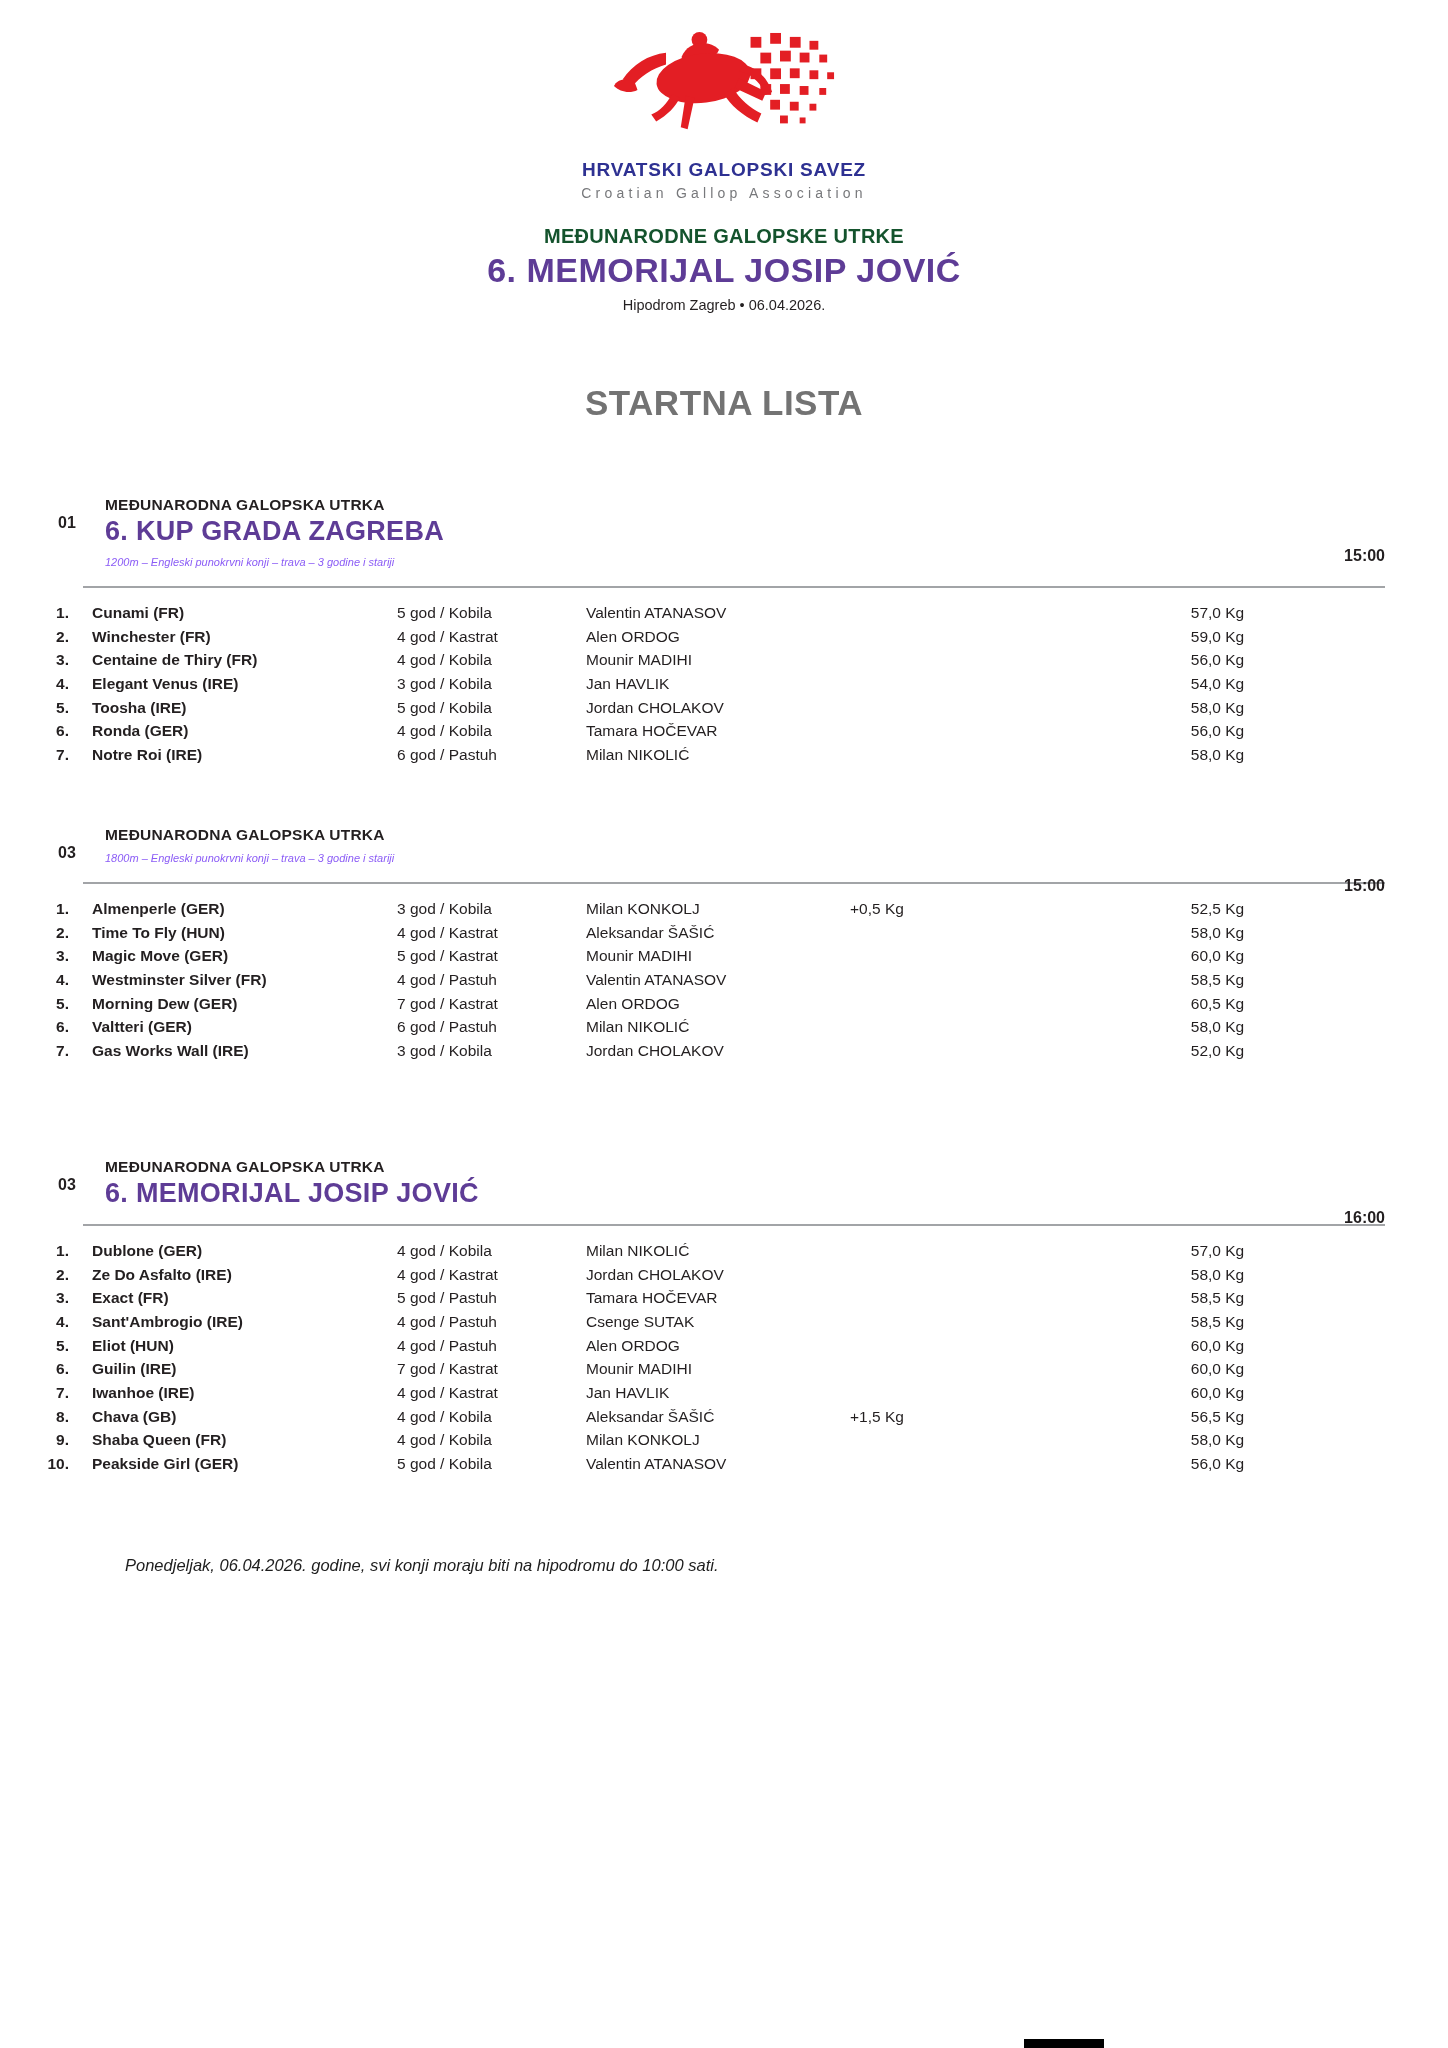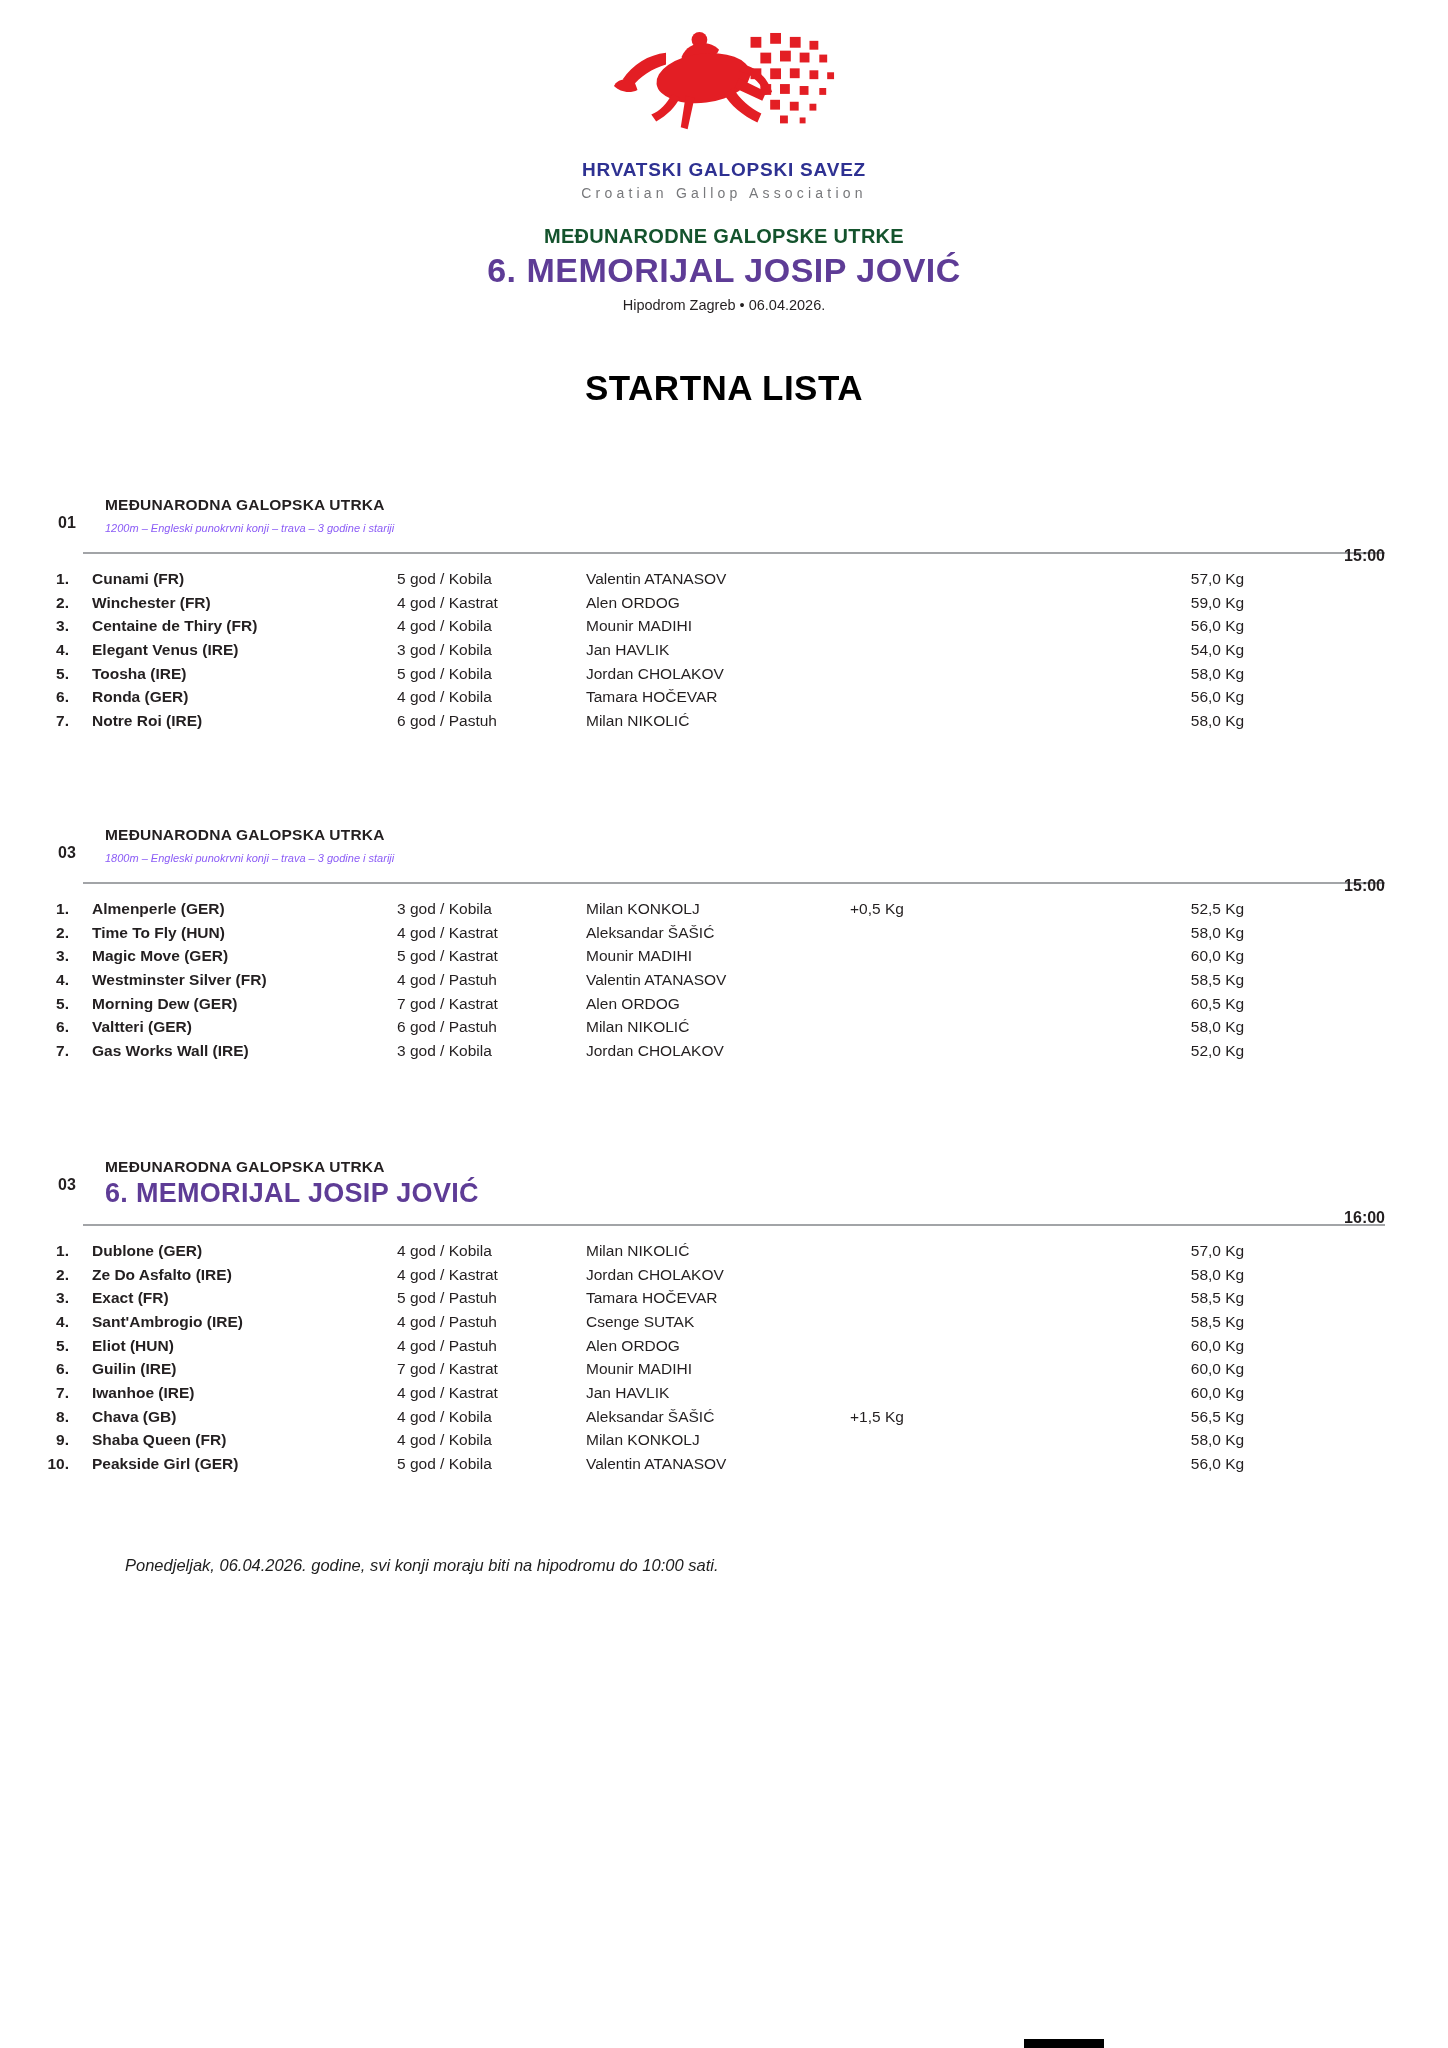--- a/index.html
+++ b/index.html
@@ -8,22 +8,22 @@
   .page{position:absolute;inset:0;background:#ffffff;}
 
   
   .doc-header{position:absolute;top:26px;left:0;width:100%;text-align:center;}
   .logo{display:block;margin:0 auto;width:226px;height:124px;}
   .assoc-name{color:#2e3192;font-weight:700;font-size:19px;letter-spacing:.8px;margin-top:9px;}
   .assoc-sub{color:#77787b;font-size:14px;letter-spacing:4.2px;margin-top:4px;}
   .event-kicker{margin-top:24px;font-weight:700;font-size:20px;letter-spacing:.3px;color:#14532d;}
   .event-title{color:#5e3c96;font-weight:700;font-size:34px;letter-spacing:.5px;margin-top:3px;}
   .event-locdate{font-size:14.5px;margin-top:7px;}
-  .page-title{position:absolute;top:368px;left:0;width:100%;text-align:center;
-              font-weight:700;font-size:35px;letter-spacing:.5px;color:#000000;}
+  .page-title{position:absolute;top:383px;left:0;width:100%;text-align:center;
+              font-weight:700;font-size:35px;letter-spacing:.5px;color:#737373;}
 
   
   .race{position:absolute;left:44px;width:1341px;}
   .race-num{position:absolute;left:14px;top:24px;font-weight:700;font-size:16px;}
   .race-head{margin-left:61px;padding-top:5px;}
   .race-kicker{font-weight:700;font-size:15.5px;line-height:19px;letter-spacing:.2px;}
   .race-title{color:#5e3c96;font-weight:700;font-size:27px;line-height:34px;letter-spacing:.3px;}
   .race-cond{font-style:italic;font-size:11px;line-height:20px;margin-top:4px;color:#8b5cf6;}
   .race-time{position:absolute;right:0;top:57px;font-weight:700;font-size:16px;}
   .rule{margin-left:39px;border-top:2px solid #a2a4a7;margin-top:14px;}
@@ -98,20 +98,21 @@
     <div class="event-title">6. MEMORIJAL JOSIP JOVIĆ</div>
     <div class="event-locdate">Hipodrom Zagreb • 06.04.2026.</div>
   </div>
 
   <div class="page-title">STARTNA LISTA</div>
 
   <section class="race" style="top:490px;">
     <div class="race-num">01</div>
     <div class="race-head">
       <div class="race-kicker">MEĐUNARODNA GALOPSKA UTRKA</div>
+      <div class="race-title">6. KUP GRADA ZAGREBA</div>
       <div class="race-cond">1200m – Engleski punokrvni konji – trava – 3 godine i stariji</div>
     </div>
     <div class="race-time">15:00</div>
     <div class="rule"></div>
     <div class="rows">
       <div class="row">
         <span class="c num">1.</span>
           <span class="c name">Cunami (FR)</span>
           <span class="c age">5 god / Kobila</span>
           <span class="c jockey">Valentin ATANASOV</span>

